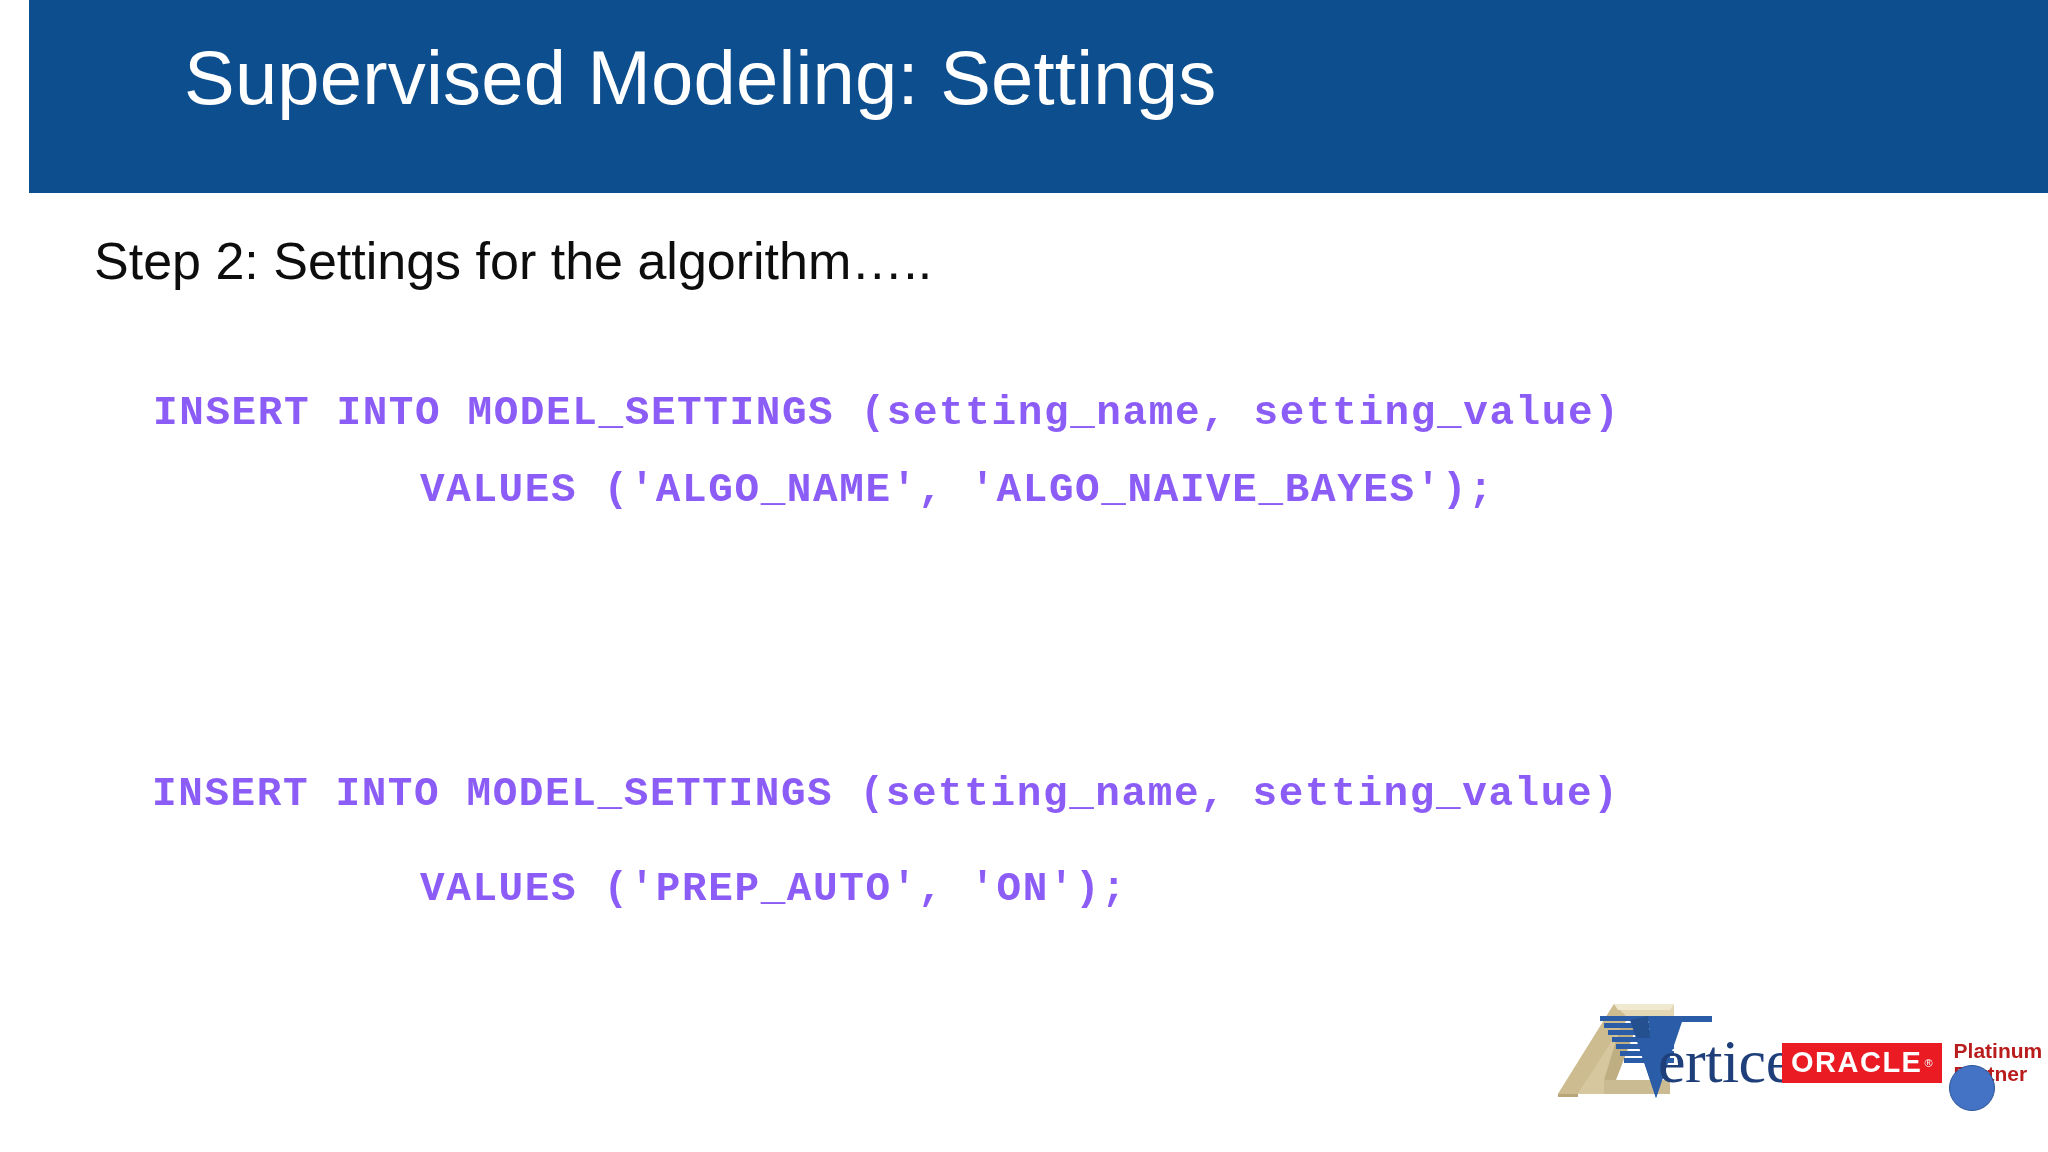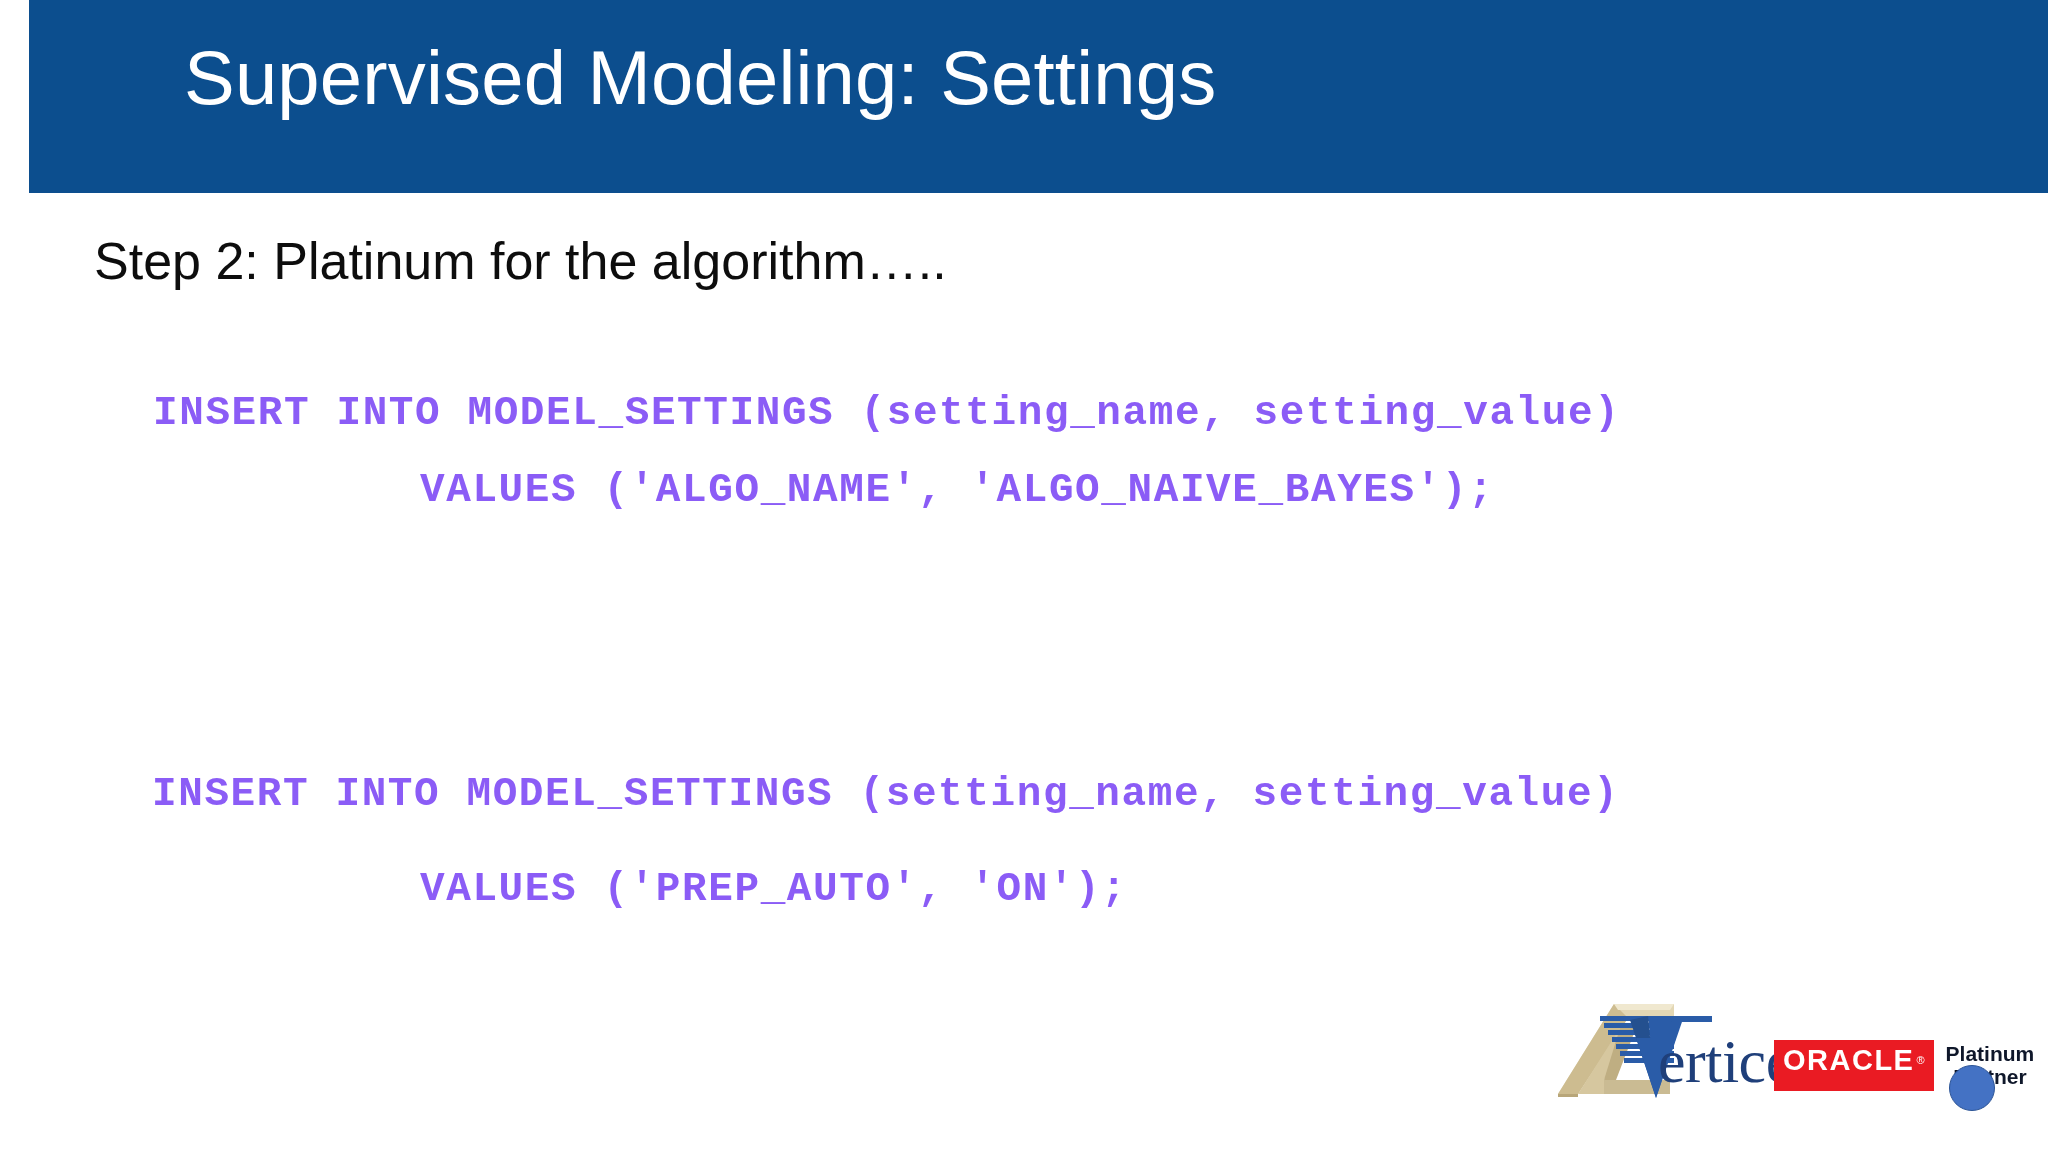--- a/index.html
+++ b/index.html
@@ -107,26 +107,27 @@
   
   #oracle-badge {
     position: absolute;
     left: 222px;
     top: 42px;
     display: flex;
     align-items: center;
   }
   #oracle-box {
     background: #ea1b23;
-    padding: 7px 9px 18px 9px;
+    padding: 7px 9px 7px 9px;
     display: flex;
     align-items: center;
     justify-content: center;
     height: 26px;
     box-sizing: content-box;
+    margin-left: 8px;
   }
   #oracle-word {
     font-family: "Liberation Sans", sans-serif;
     font-size: 29px;
     font-weight: 700;
     letter-spacing: 1.5px;
     color: #ffffff;
     line-height: 1;
     white-space: nowrap;
   }
@@ -135,24 +136,23 @@
     font-size: 11px;
     color: #ffffff;
     vertical-align: super;
     margin-left: 2px;
   }
   #partner-text {
     margin-left: 12px;
     font-family: "Liberation Sans", sans-serif;
     font-size: 21px;
     font-weight: 700;
-    color: #0f172a;
+    color: #b91c1c;
     line-height: 1.08;
     white-space: nowrap;
-    text-align: center;
   }
 
   
   #cursor-dot {
     position: absolute;
     left: 1949px;
     top: 1065px;
     width: 46px;
     height: 46px;
     border-radius: 50%;
@@ -163,21 +163,21 @@
 </style>
 </head>
 <body>
 
 <div id="slide">
 
   <div id="title-banner">
     <div id="title-text">Supervised Modeling: Settings</div>
   </div>
 
-  <div id="step-line">Step 2: Platinum for the algorithm…..</div>
+  <div id="step-line">Step 2: Settings for the algorithm…..</div>
 
   <div class="sql-block" id="sql1-line1">INSERT INTO MODEL_SETTINGS (setting_name, setting_value)</div>
 
   <div class="sql-block" id="sql1-line2">VALUES ('ALGO_NAME', 'ALGO_NAIVE_BAYES');</div>
 
   <div class="sql-block" id="sql2-line1">INSERT INTO MODEL_SETTINGS (setting_name, setting_value)</div>
 
   <div class="sql-block" id="sql2-line2">VALUES ('PREP_AUTO', 'ON');</div>
 
   <div id="logo-lockup">

